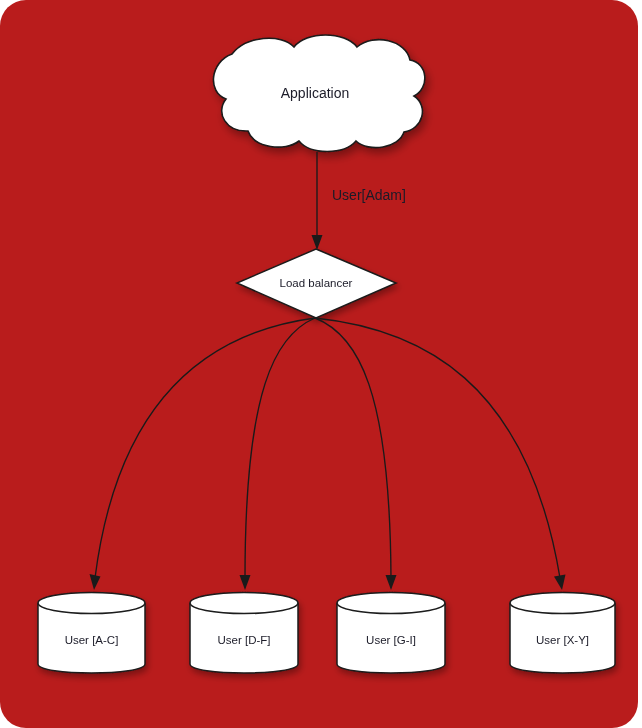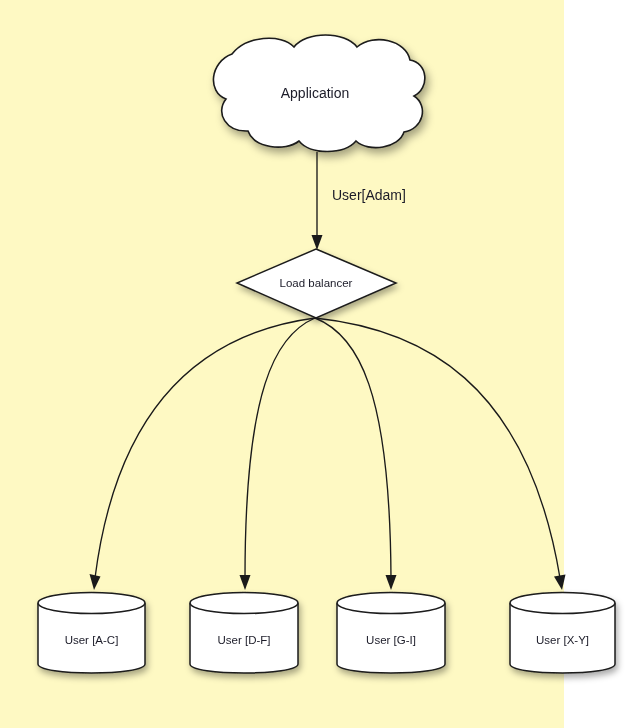--- a/index.html
+++ b/index.html
@@ -8,23 +8,24 @@
     background: #ffffff;
   }
   body {
     width: 642px;
     height: 728px;
     font-family: "Liberation Sans", sans-serif;
     overflow: hidden;
   }
   #diagram-root {
     position: relative;
-    width: 564px;
+    width: 638px;
     height: 728px;
-    background: #fef9c3;
+    background: #b91c1c;
+    border-radius: 26px;
   }
   #diagram-svg {
     position: absolute;
     top: 0;
     left: 0;
     width: 642px;
     height: 728px;
     display: block;
   }
   .shape-label {

